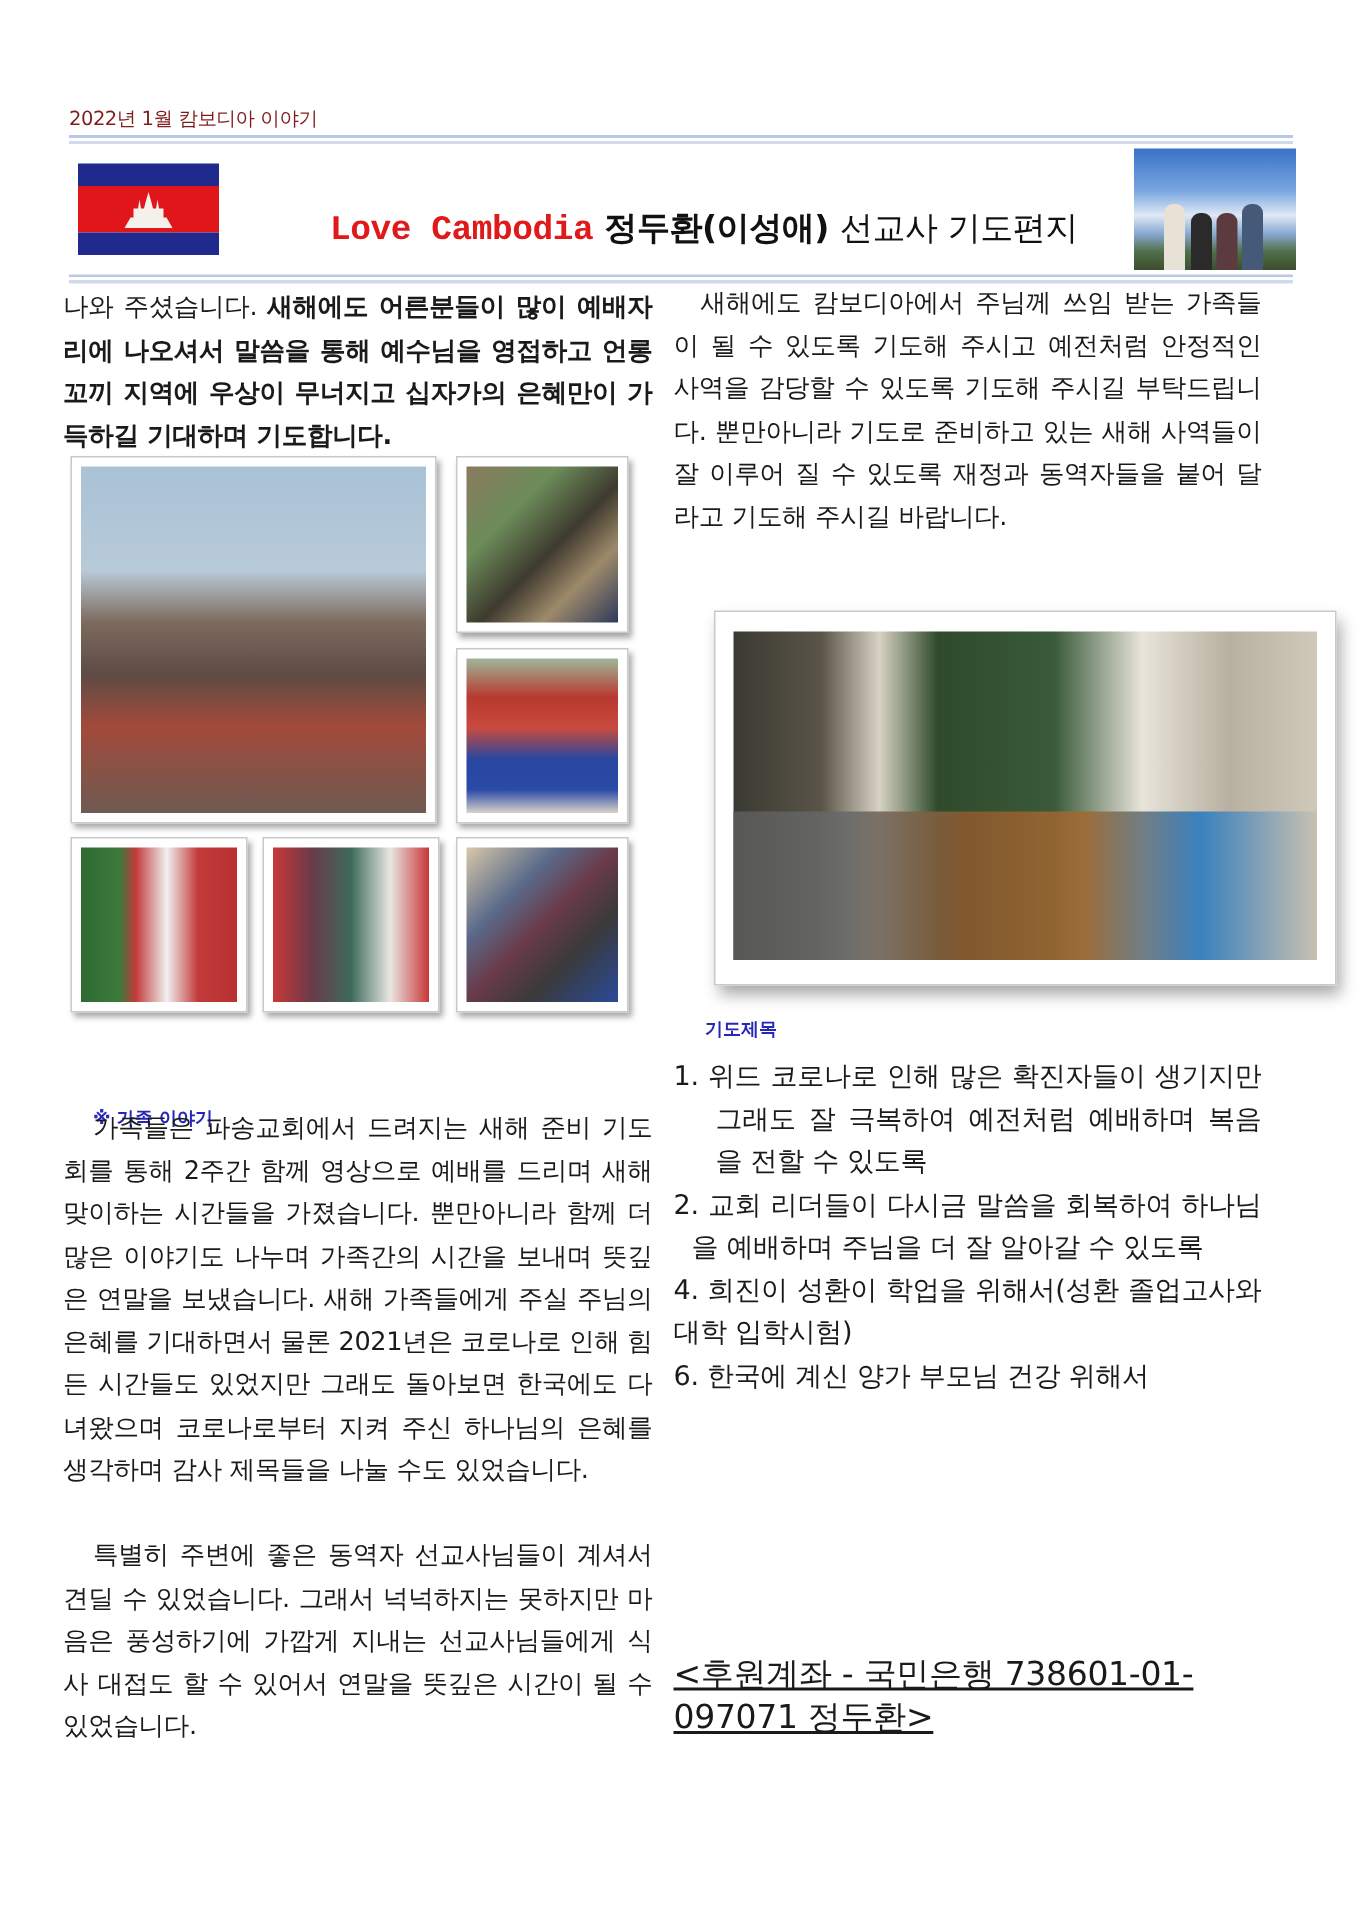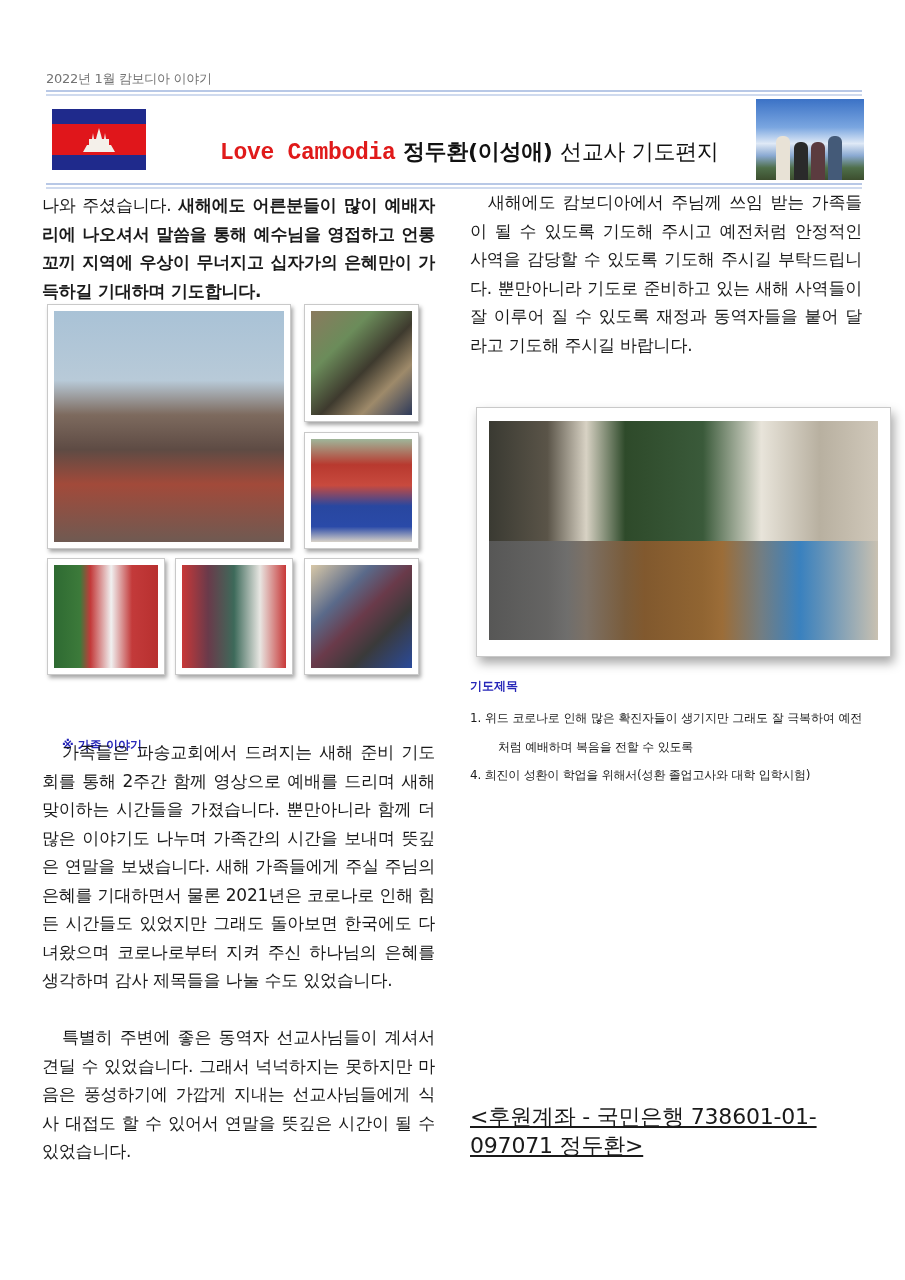--- a/index.html
+++ b/index.html
@@ -1,36 +1,36 @@
 <!DOCTYPE html>
 <html><head>
 <meta charset="utf-8">
 <style>
   html, body { margin:0; padding:0; background:#ffffff; }
   body { width:905px; height:1280px; position:relative; overflow:hidden; font-family:"DejaVu Sans", sans-serif; color:#1a1a1a; }
   .abs { position:absolute; }
-  .top-label { left:46px; top:70px; font-size:13px; color:#737373; letter-spacing:-0.3px; }
+  .top-label { left:46px; top:70px; font-size:13px; color:#7f1d1d; letter-spacing:-0.3px; }
   .rule { left:46px; width:816px; height:6px; background:linear-gradient(#b8c8e6 0, #b8c8e6 2px, #ffffff 2px, #ffffff 4px, #cfdaee 4px, #cfdaee 6px); }
   .flag { left:52px; top:109px; width:94px; height:61px; }
   .flag .b { position:absolute; left:0; width:100%; background:#1f2a8c; height:15px; }
   .flag .r { position:absolute; left:0; top:15px; width:100%; height:31px; background:#e0161b; }
   .title { left:220px; top:137px; font-size:22px; font-weight:bold; white-space:nowrap; letter-spacing:-0.3px; }
   .title .en { color:#e01a1a; font-family:Liberation Mono, monospace; font-size:23px; }
   .title .name { color:#111; }
   .title .rest { color:#111; font-weight:normal; }
   .family-photo { left:756px; top:99px; width:108px; height:81px; overflow:hidden; background:linear-gradient(180deg,#3b72c6 0%,#7aa6e0 35%,#dfe9f6 55%,#8aa9d2 70%,#4f6f4a 85%,#3c4e2e 100%); }
   .family-photo .p { position:absolute; bottom:0; width:14px; height:40px; border-radius:6px 6px 0 0; }
   .col-left { left:42px; width:393px; }
-  .col-right { left:470px; width:392px; }
+  .col-right { left:449px; width:392px; }
   .para { font-size:17px; line-height:28.5px; text-align:justify; letter-spacing:-0.2px; }
   .bold { font-weight:bold; }
   .photo { position:absolute; background:#fff; border:1px solid #c9c9c9; box-shadow:2px 3px 4px rgba(0,0,0,0.35); padding:6px; box-sizing:border-box; }
   .photo .img { width:100%; height:100%; }
   .section-head { font-size:12px; font-weight:bold; color:#2626b8; }
-  .prayer-list { font-size:12px; line-height:28.5px; letter-spacing:-0.2px; }
+  .prayer-list { font-size:18px; line-height:28.5px; letter-spacing:-0.2px; }
   .prayer-list .item { text-align:justify; }
   .indent1 { padding-left:28px; text-indent:-28px; }
   .indent2 { padding-left:12px; text-indent:-12px; }
   .account { font-size:22px; line-height:28.5px; text-decoration:underline; letter-spacing:-0.2px; }
 </style>
 </head>
 <body>
 
 <div class="abs top-label">2022년 1월 캄보디아 이야기</div>
 <div class="abs rule" style="top:90px;"></div>
@@ -93,16 +93,18 @@
 <div class="photo" style="left:476px;top:407px;width:415px;height:250px;padding:13px 12px 16px 12px;box-shadow:3px 6px 10px rgba(0,0,0,0.35);">
   <div class="img" style="background:linear-gradient(90deg,#3a3a32 0%,#5a5448 15%,#d8d2c4 25%,#2e4a2a 35%,#3a5a3a 55%,#e8e4da 70%,#b8b0a0 85%,#d0c8ba 100%);position:relative;">
     <div style="position:absolute;left:0;right:0;bottom:0;height:45%;background:linear-gradient(90deg,#5a5a5a 0%,#6a6a6a 20%,#8a5a2e 40%,#a06a32 60%,#2a7ac0 80%,#c8c0b0 100%);opacity:0.9;"></div>
   </div>
 </div>
 
 <div class="abs section-head" style="left:470px;top:678px;">기도제목</div>
 
 <div class="abs col-right prayer-list" style="top:704px;">
   <div class="item indent1">1. 위드 코로나로 인해 많은 확진자들이 생기지만 그래도 잘 극복하여 예전처럼 예배하며 복음을 전할 수 있도록</div>
+  <div class="item indent2">2. 교회 리더들이 다시금 말씀을 회복하여 하나님을 예배하며 주님을 더 잘 알아갈 수 있도록</div>
   <div class="item">4. 희진이 성환이 학업을 위해서(성환 졸업고사와 대학 입학시험)</div>
+  <div class="item">6. 한국에 계신 양가 부모님 건강 위해서</div>
 </div>
 
 <div class="abs col-right account" style="top:1103px;">&lt;후원계좌 - 국민은행 738601-01-097071 정두환&gt;</div>
 
 </body></html>

